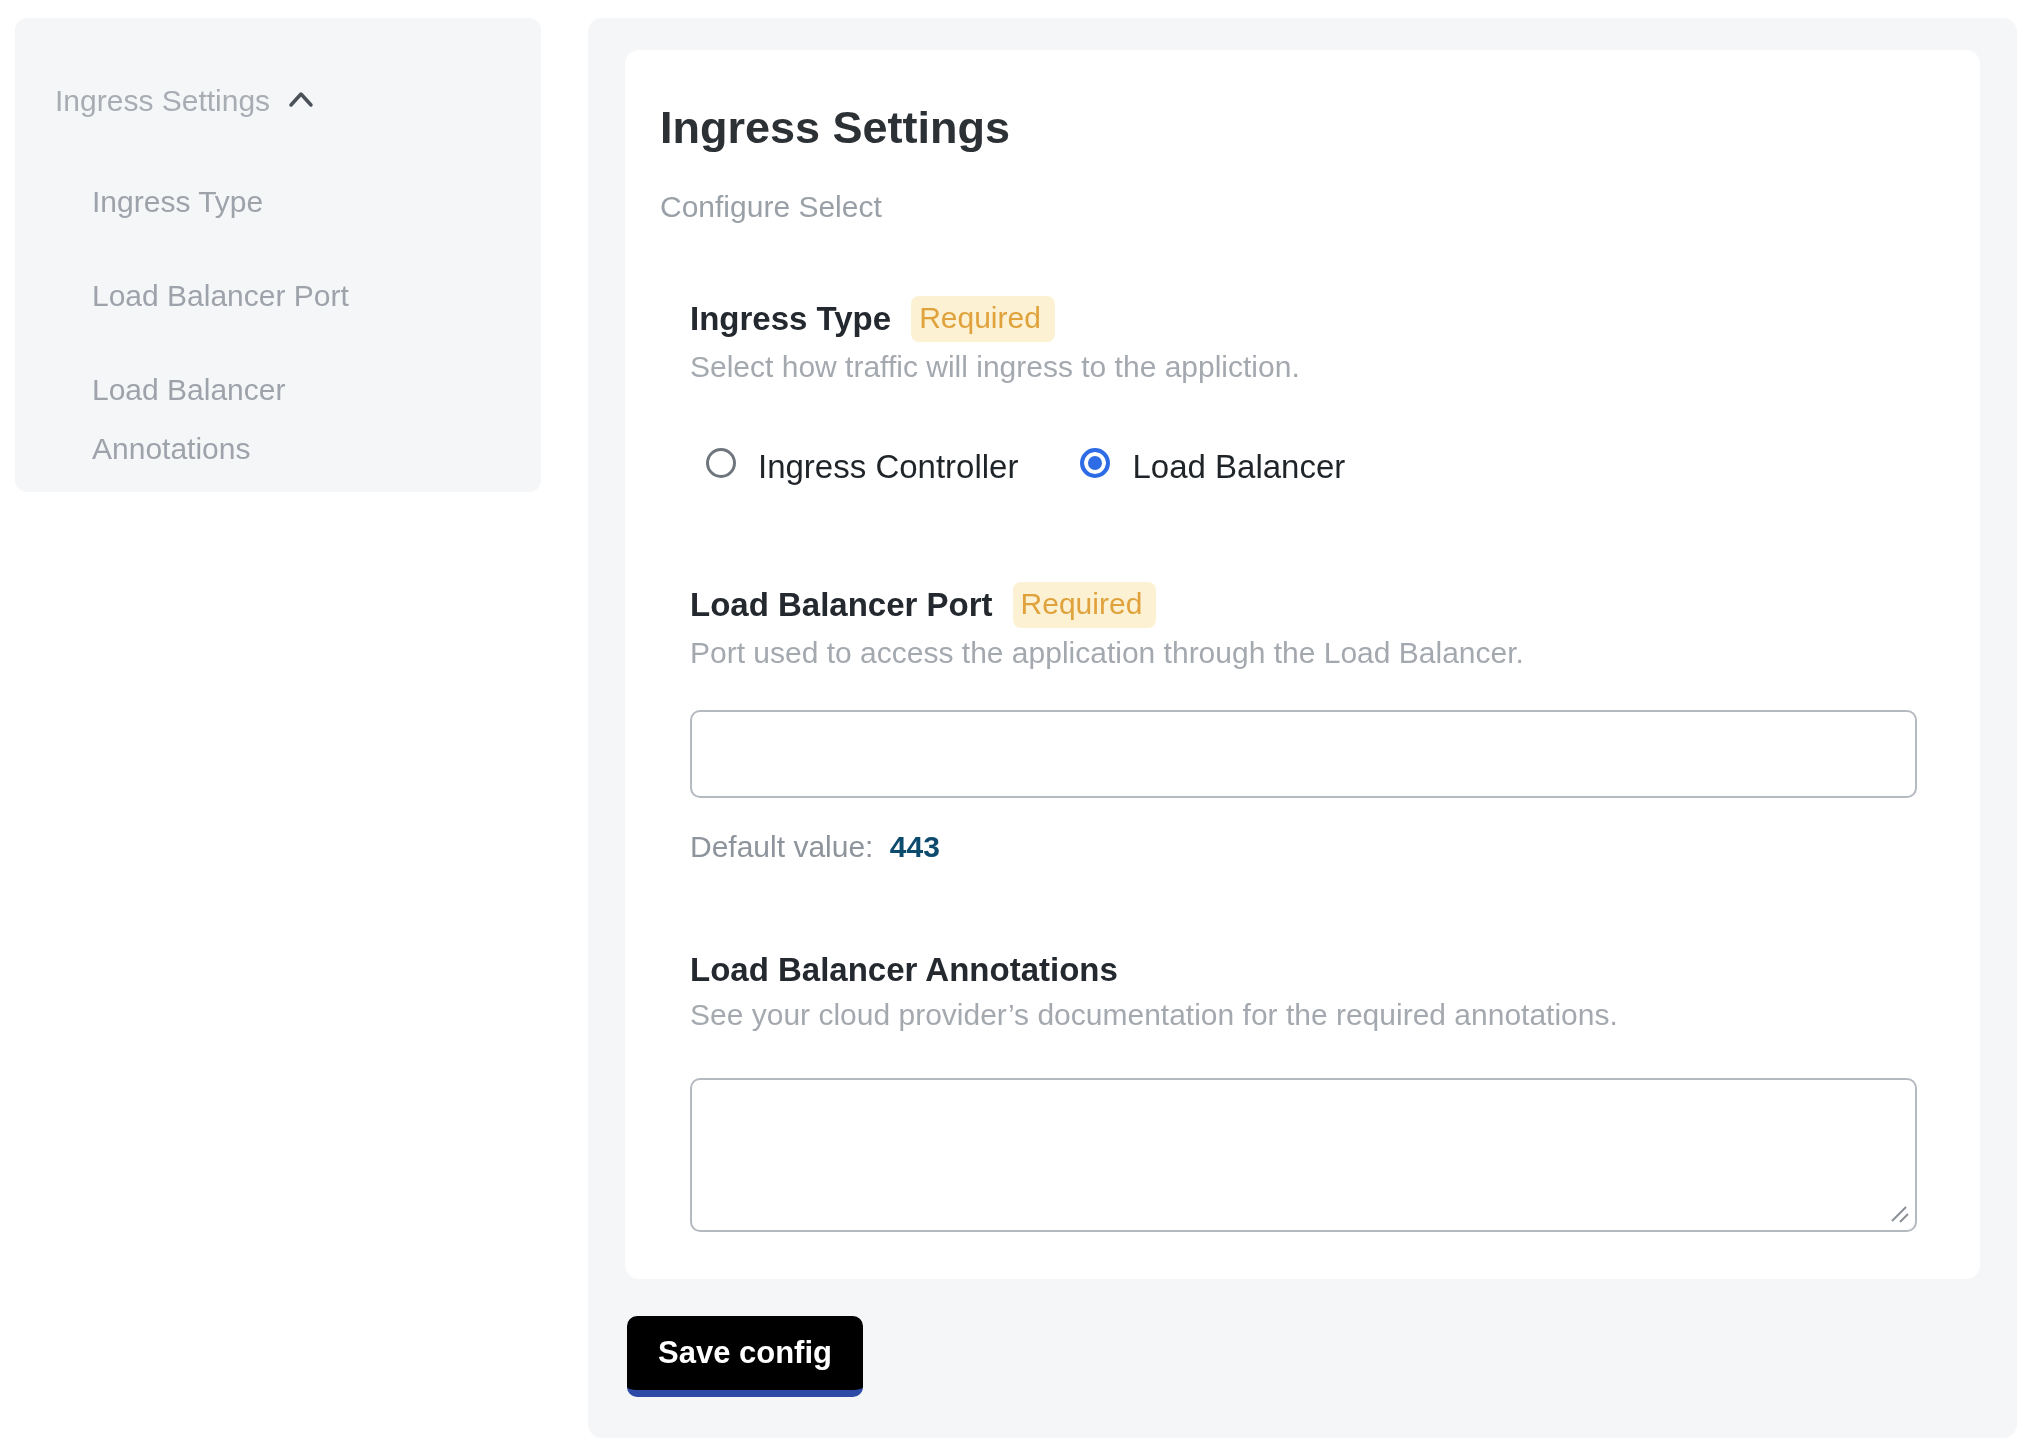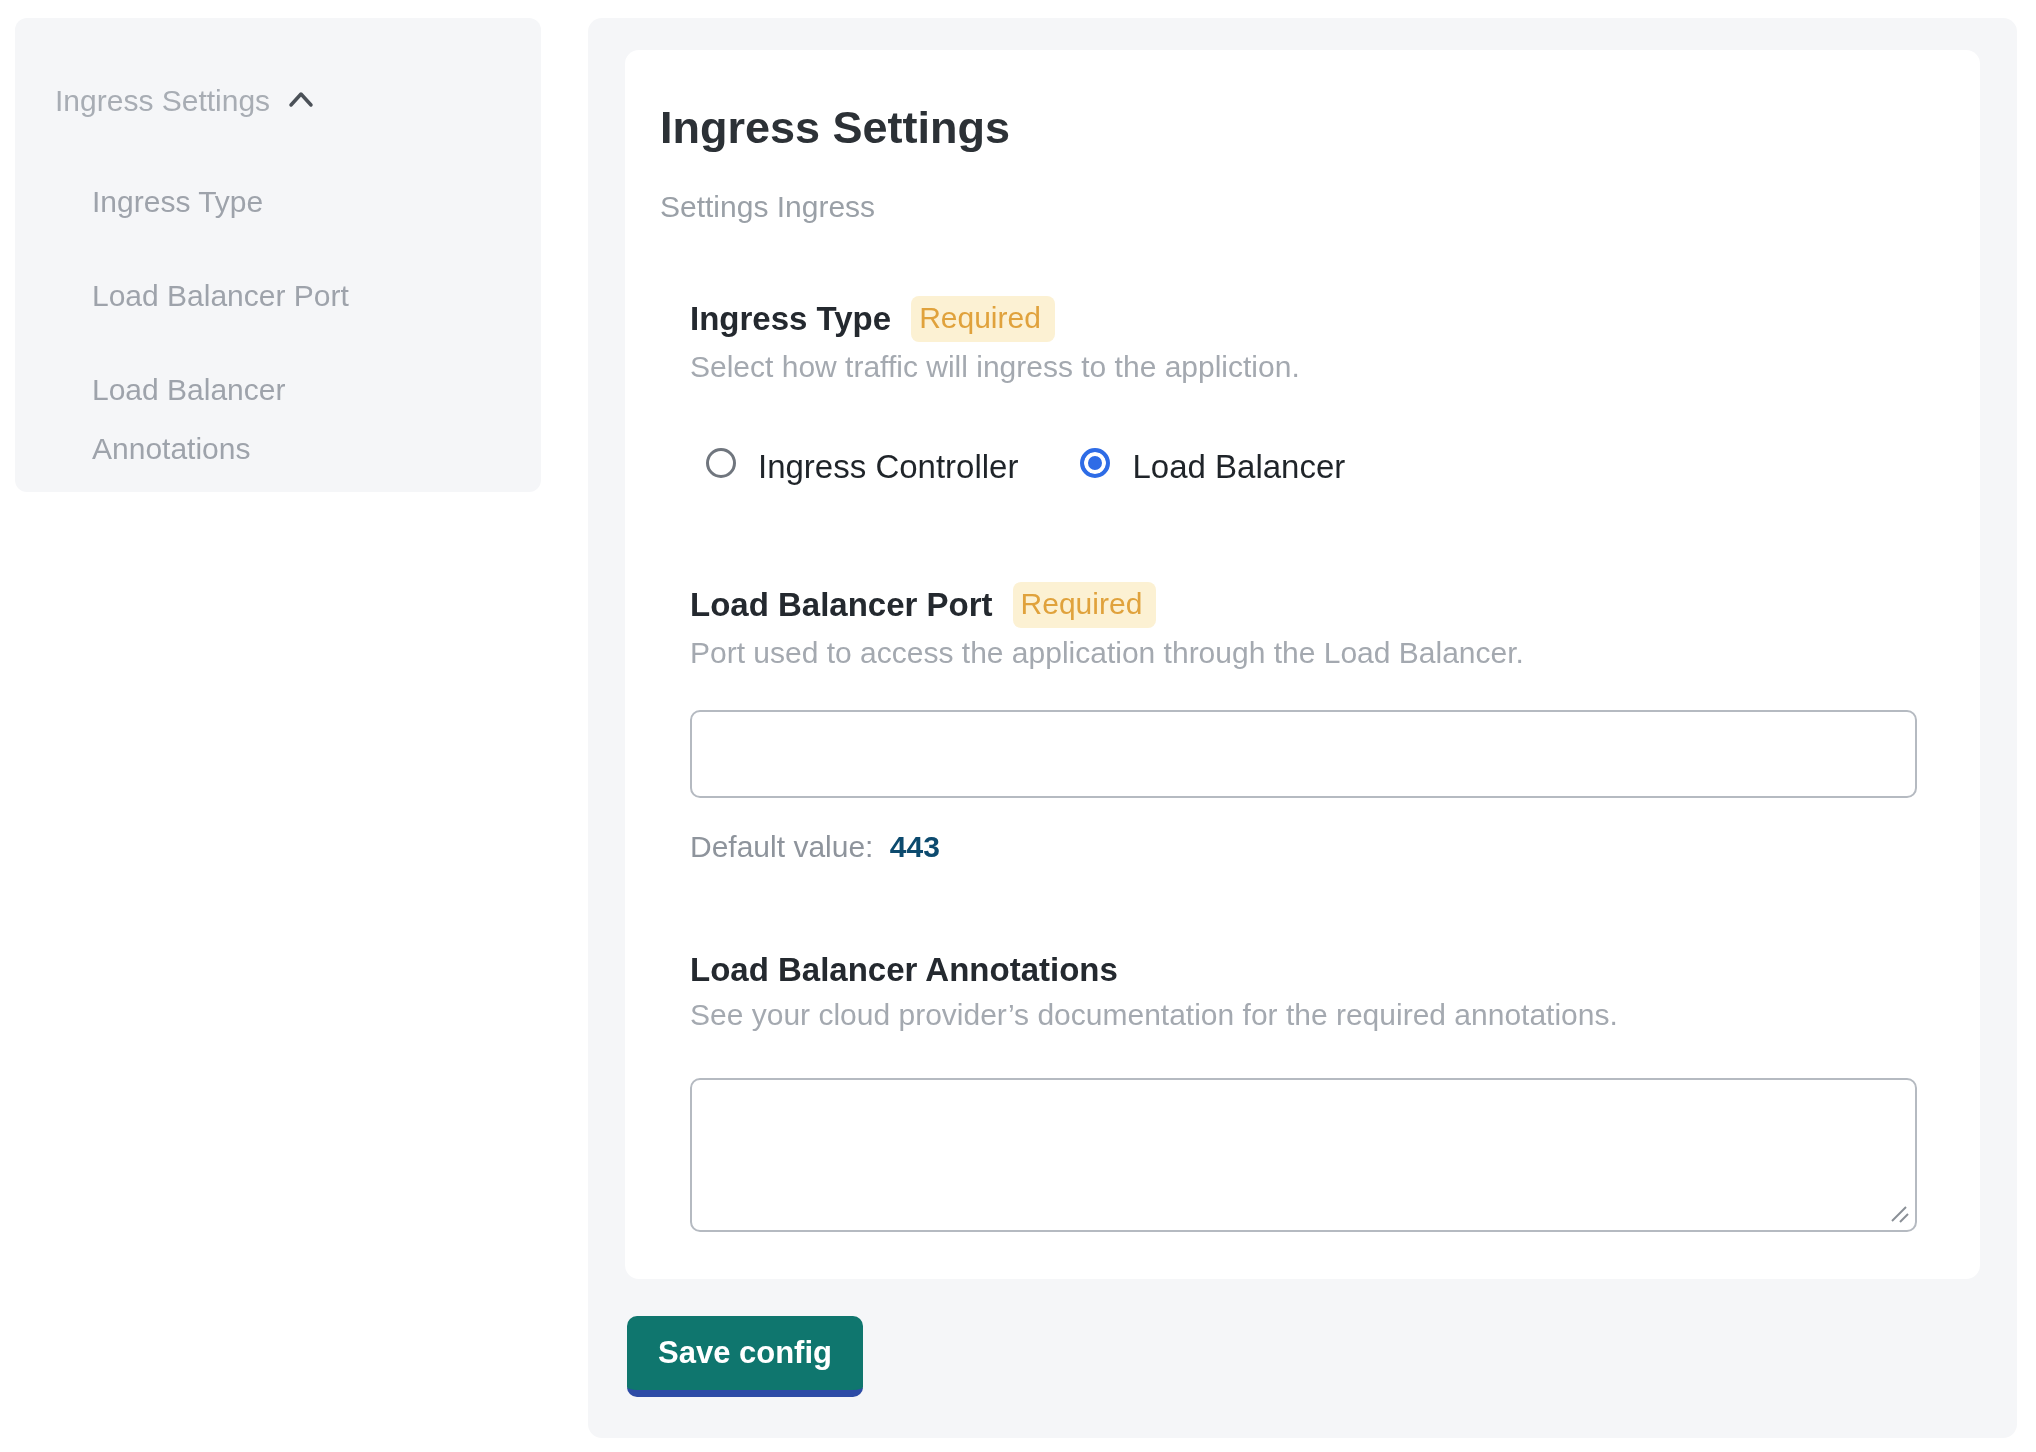--- a/index.html
+++ b/index.html
@@ -158,21 +158,21 @@
   .resize-handle {
     position: absolute;
     right: 6px; bottom: 8px;
     width: 22px; height: 22px;
     cursor: nwse-resize;
   }
 
   .save-button {
     margin: 37px 0 0 2px;
     width: 236px; height: 81px;
-    background: #0f766e;
+    background: #000000;
     border: none;
     border-bottom: 7px solid #2d4ba6;
     border-radius: 10px;
     color: #ffffff;
     font-family: "Liberation Sans", sans-serif;
     font-size: 31px;
     font-weight: 700;
     cursor: pointer;
     display: flex; align-items: center; justify-content: center;
   }
@@ -192,21 +192,21 @@
   <ul class="sidebar-items">
     <li>Ingress Type</li>
     <li>Load Balancer Port</li>
     <li>Load Balancer Annotations</li>
   </ul>
 </nav>
 
 <main class="panel">
   <section class="card">
     <h1 class="card-title">Ingress Settings</h1>
-    <p class="card-subtitle">Settings Ingress</p>
+    <p class="card-subtitle">Configure Select</p>
 
     <div class="sections">
 
       <div class="section-1">
         <div class="label-row">
           <span class="section-label">Ingress Type</span>
           <span class="badge">Required</span>
         </div>
         <p class="section-desc">Select how traffic will ingress to the appliction.</p>
 

